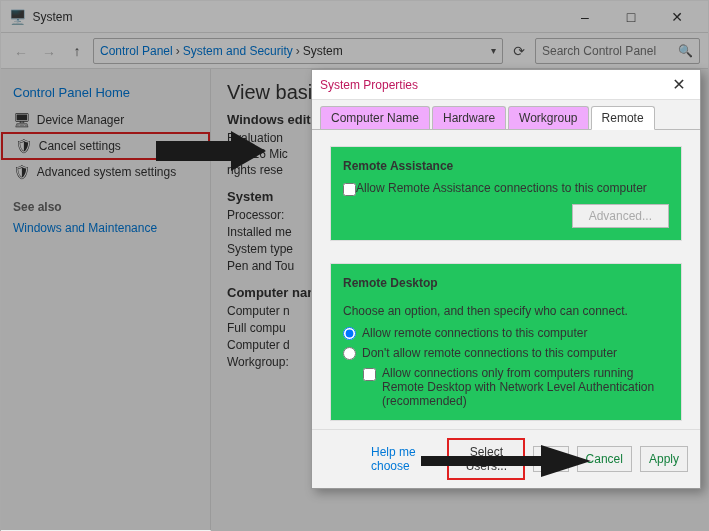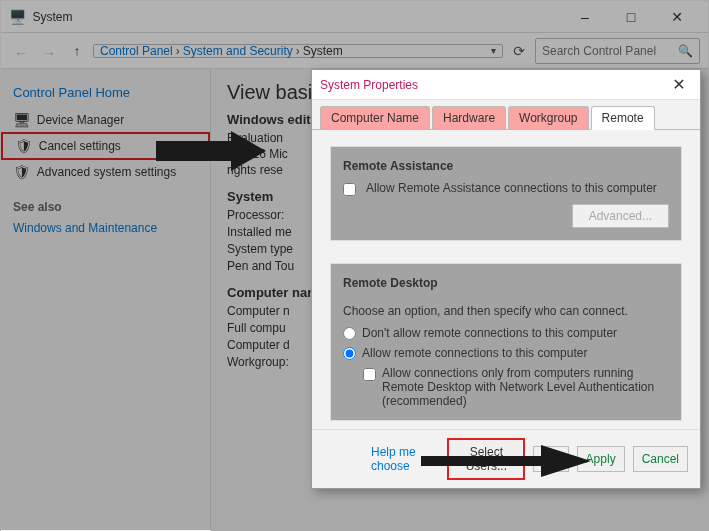--- a/index.html
+++ b/index.html
@@ -9,21 +9,21 @@
     .window { width: 709px; height: 531px; background: #f2f2f2; border: 1px solid #aaa; position: relative; }
     .title-bar { background: #fff; height: 32px; display: flex; align-items: center; padding: 0 8px; border-bottom: 1px solid #e0e0e0; }
     .title-bar-title { font-size: 12px; color: #333; flex: 1; }
     .title-bar-controls { display: flex; gap: 0; }
     .title-bar-btn { width: 46px; height: 32px; border: none; background: transparent; font-size: 14px; cursor: pointer; display: flex; align-items: center; justify-content: center; color: #333; }
 
     
     .address-bar { background: #fff; height: 36px; display: flex; align-items: center; padding: 0 8px; border-bottom: 1px solid #e0e0e0; gap: 4px; }
     .nav-btn { width: 24px; height: 24px; border: none; background: transparent; cursor: pointer; display: flex; align-items: center; justify-content: center; font-size: 14px; color: #555; border-radius: 2px; }
     .nav-btn.disabled { color: #bbb; cursor: default; }
-    .address-path { flex: 1; height: 14px; border: 1px solid #bbb; background: #fff; display: flex; align-items: center; padding: 0 6px; font-size: 12px; color: #333; border-radius: 2px; }
+    .address-path { flex: 1; height: 26px; border: 1px solid #bbb; background: #fff; display: flex; align-items: center; padding: 0 6px; font-size: 12px; color: #333; border-radius: 2px; }
     .address-path .path-part { color: #0078d7; cursor: pointer; }
     .address-path .path-sep { margin: 0 3px; color: #555; }
     .address-path .path-current { color: #333; }
     .refresh-btn { width: 24px; height: 24px; border: none; background: transparent; cursor: pointer; font-size: 14px; color: #555; display: flex; align-items: center; justify-content: center; }
     .search-box { width: 165px; height: 26px; border: 1px solid #bbb; background: #fff; display: flex; align-items: center; padding: 0 6px; border-radius: 2px; }
     .search-box input { border: none; outline: none; font-size: 12px; width: 100%; background: transparent; color: #555; }
     .search-icon { color: #999; font-size: 12px; }
 
     
     .content-area { display: flex; height: calc(531px - 32px - 36px); }
@@ -48,27 +48,27 @@
 
     
     .dialog-overlay { position: absolute; top: 0; left: 0; right: 0; bottom: 0; background: rgba(0,0,0,0.3); z-index: 50; }
     .dialog { position: absolute; top: 68px; left: 310px; width: 390px; background: #f2f2f2; border: 1px solid #999; box-shadow: 4px 4px 10px rgba(0,0,0,0.3); z-index: 100; }
     .dialog-title-bar { background: #fff; height: 30px; display: flex; align-items: center; padding: 0 8px; border-bottom: 1px solid #e0e0e0; }
     .dialog-title { font-size: 12px; color: #be185d; flex: 1; font-weight: normal; }
     .dialog-close { width: 26px; height: 26px; border: none; background: transparent; cursor: pointer; font-size: 16px; color: #333; display: flex; align-items: center; justify-content: center; }
 
     
     .dialog-tabs { display: flex; background: #f2f2f2; padding: 6px 8px 0; border-bottom: 1px solid #bbb; gap: 2px; }
-    .dialog-tab { padding: 4px 10px; font-size: 12px; cursor: pointer; background: #fca5a5; border: 1px solid #bbb; border-bottom: none; color: #333; border-radius: 3px 3px 0 0; }
+    .dialog-tab { padding: 4px 10px; font-size: 12px; cursor: pointer; background: #f0abfc; border: 1px solid #bbb; border-bottom: none; color: #333; border-radius: 3px 3px 0 0; }
     .dialog-tab.active { background: #fff; border-bottom: 1px solid #fff; margin-bottom: -1px; color: #333; z-index: 1; }
 
     
-    .dialog-content { padding: 12px; background: #a3a3a3; margin: 8px; border: 1px solid #ddd; }
+    .dialog-content { padding: 12px; background: #22c55e; margin: 8px; border: 1px solid #ddd; }
     .dialog-section-title { font-size: 12px; font-weight: bold; color: #333; margin-bottom: 8px; }
-    .dialog-checkbox-row { display: flex; align-items: flex-start; gap: 10px; margin-bottom: 8px; }
+    .dialog-checkbox-row { display: flex; align-items: flex-start; gap: 0; margin-bottom: 8px; }
     .dialog-checkbox-row input[type=checkbox] { margin-top: 2px; }
     .dialog-checkbox-label { font-size: 12px; color: #333; }
     .dialog-advanced-btn { display: flex; justify-content: flex-end; margin-top: 6px; }
     .dialog-btn { padding: 4px 16px; font-size: 12px; background: #f0f0f0; border: 1px solid #bbb; cursor: pointer; color: #333; }
     .dialog-btn.disabled { color: #aaa; cursor: default; margin-left: 10px; }
     .rd-title { font-size: 12px; font-weight: bold; color: #333; margin-bottom: 14px; }
     .rd-text { font-size: 12px; color: #333; margin-bottom: 8px; }
     .radio-row { display: flex; align-items: center; gap: 6px; margin-bottom: 6px; }
     .radio-row input[type=radio] { margin: 0; }
     .radio-label { font-size: 12px; color: #333; }
@@ -214,43 +214,43 @@
         </div>
       </div>
     </div>
 
     <div style="padding: 6px 10px 0;">
       <div class="dialog-content">
         <div class="rd-title">Remote Desktop</div>
         <div class="rd-text">Choose an option, and then specify who can connect.</div>
 
         <div class="radio-row">
+          <input type="radio" name="rd-option" id="rd-yes" checked="" style="">
+          <label class="radio-label" for="rd-yes">Allow remote connections to this computer</label>
+        </div>
+
+        <div class="radio-row">
           <input type="radio" name="rd-option" id="rd-no" style="">
           <label class="radio-label" for="rd-no">Don't allow remote connections to this computer</label>
-        </div>
-
-        <div class="radio-row">
-          <input type="radio" name="rd-option" id="rd-yes" checked="" style="">
-          <label class="radio-label" for="rd-yes">Allow remote connections to this computer</label>
         </div>
 
         <div class="checkbox-indent">
           <input type="checkbox" id="nla-checkbox" style="">
           <label class="checkbox-indent-label" for="nla-checkbox">Allow connections only from computers running Remote Desktop with Network Level Authentication (recommended)</label>
         </div>
       </div>
     </div>
 
     <div class="dialog-footer">
       <a class="help-link" href="#">Help me choose</a>
       <div style="display:flex; gap:8px; align-items:center;">
         <button class="select-users-btn">Select Users...</button>
         <button class="footer-btn">OK</button>
+        <button class="footer-btn">Cancel</button>
         <button class="footer-btn">Apply</button>
-        <button class="footer-btn">Cancel</button>
       </div>
     </div>
   </div>
 
   <svg class="annotation-layer" xmlns="http://www.w3.org/2000/svg">
 
     <defs>
       <marker id="arrowhead" markerWidth="10" markerHeight="7" refX="10" refY="3.5" orient="auto">
         <polygon points="0 0, 10 3.5, 0 7" fill="#1a1a1a"></polygon>
       </marker>

